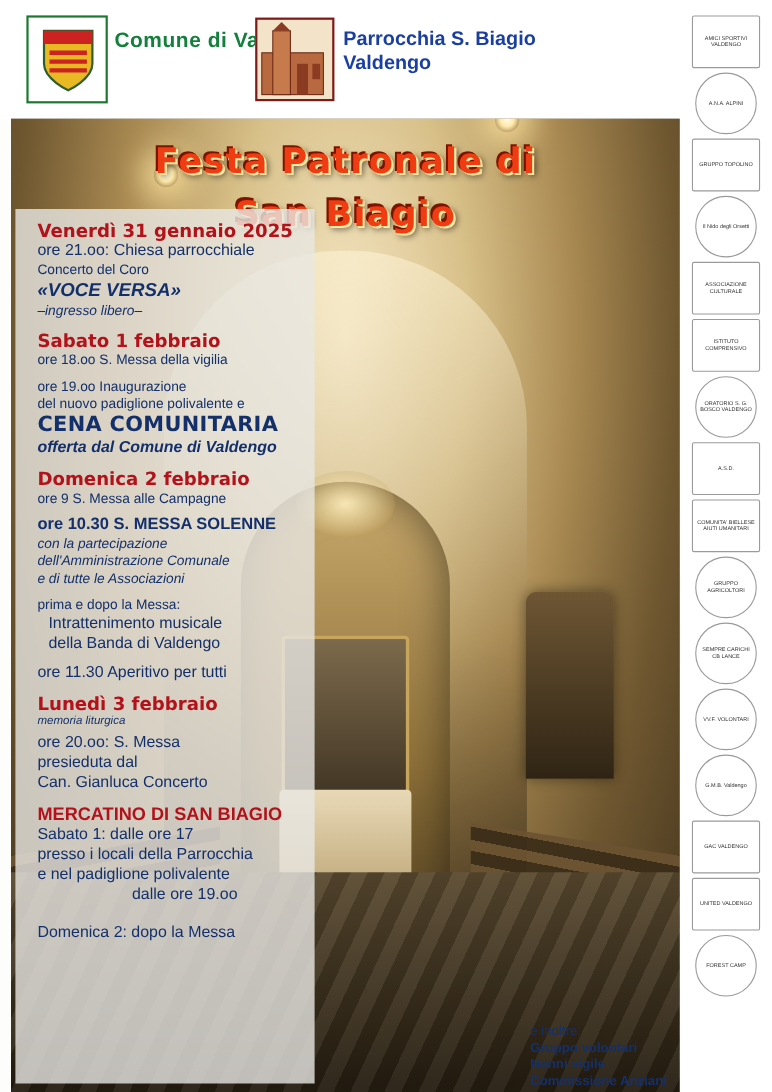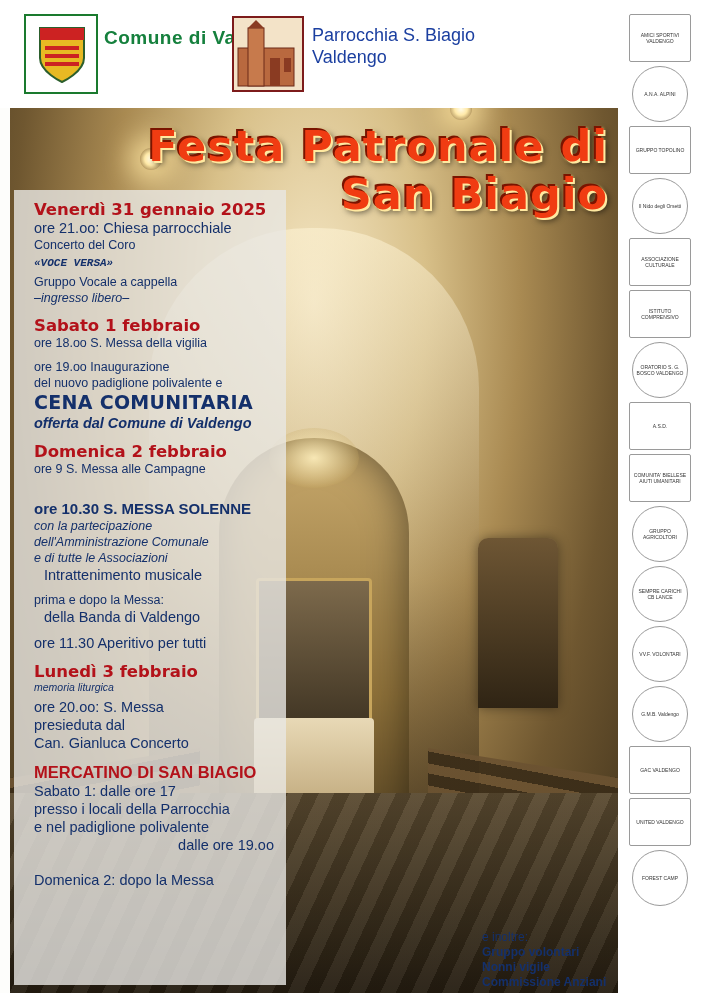--- a/index.html
+++ b/index.html
@@ -32,21 +32,21 @@
     position:absolute;left:104px;top:26px;width:200px;
     color:#15803d;font-weight:bold;font-size:19px;line-height:23px;
     letter-spacing:.5px;
   }
   .church-box{
     position:absolute;left:232px;top:16px;width:72px;height:76px;
     border:2px solid #7d1b1b;background:#f3e3c8;box-sizing:border-box;
   }
   .parr-label{
     position:absolute;left:312px;top:24px;width:190px;
-    color:#1b3fa0;font-weight:normal;font-size:18px;line-height:22px;
+    color:#1b3fa0;font-weight:bold;font-size:18px;line-height:22px;
   }
   .collab{
     position:absolute;left:470px;top:30px;width:152px;text-align:center;
     color:#1b3fa0;font-weight:bold;font-size:17px;line-height:21px;
   }
 
   
   .sponsors{
     position:absolute;left:618px;top:0;width:84px;height:993px;
     background:#ffffff;
@@ -126,23 +126,23 @@
   }
   .lamp{
     position:absolute;width:22px;height:22px;border-radius:50%;
     background:radial-gradient(circle,#fffbe8,#ffe9a8 40%,rgba(255,220,130,0) 72%);
     box-shadow:0 0 26px 12px rgba(255,230,160,.75);
   }
 
   
   .title{
     position:absolute;left:20px;top:122px;width:588px;
-    text-align:right;
+    text-align:center;
     font-family:"DejaVu Sans", sans-serif;
-    font-weight:bold;font-size:43px;line-height:48px;
+    font-weight:bold;font-size:32px;line-height:48px;
     color:#f03c12;
     text-shadow:
       2px 2px 0 #ffe9a0, -2px -2px 0 #7a1400,
       0 0 3px #ffd36b, 3px 3px 6px rgba(0,0,0,.6);
     letter-spacing:1px;
   }
   .title .l2{display:block;}
 
   
   .panel{
@@ -163,21 +163,21 @@
     font-family:"DejaVu Sans", sans-serif;
     font-weight:bold;font-size:19px;line-height:23px;color:#14306b;
     letter-spacing:.3px;
   }
   .ln.solenne{font-weight:bold;font-size:15px;line-height:19px;}
   .ln.small{font-size:10.5px;line-height:13px;font-style:italic;}
   .mkt-title{
     color:#b3121a;font-weight:bold;font-size:16.5px;line-height:20px;
     font-family:Liberation Sans, sans-serif;margin-top:4px;
   }
-  .ln.indent{padding-left:86px;text-align:right;}
+  .ln.indent{padding-left:86px;}
   .ln.indent2{padding-left:10px;}
 
   
   .footer-note{
     position:absolute;left:482px;top:908px;width:136px;
     color:#14306b;font-size:12px;line-height:15px;font-weight:bold;
   }
   .footer-note .lead{font-weight:normal;font-style:normal;margin-top:22px;}
 </style>
 </head>
@@ -227,43 +227,42 @@
     <span>Festa Patronale di</span>
     <span class="l2">San Biagio</span>
   </div>
 
   <div class="panel">
 
     <div class="blk">
       <div class="day">Venerdì 31 gennaio 2025</div>
       <div class="ln big">ore 21.oo: Chiesa parrocchiale</div>
       <div class="ln">Concerto del Coro</div>
-      <div class="ln" style="font-family:Liberation Mono, monospace;font-weight:bold;font-size:11px;line-height:21px;font-style:italic;">«VOCE VERSA»</div>
-      <div class="ln">Gruppo Vocale a cappella</div>
+      <div class="ln" style="font-family:Liberation Sans, sans-serif;font-weight:bold;font-size:17px;line-height:21px;font-style:italic;">«VOCE VERSA»</div>
       <div class="ln ital">–ingresso libero–</div>
     </div>
 
     <div class="blk">
       <div class="day">Sabato 1 febbraio</div>
       <div class="ln">ore 18.oo S. Messa della vigilia</div>
       <div class="ln" style="margin-top:8px;">ore 19.oo Inaugurazione</div>
       <div class="ln">del nuovo padiglione polivalente e</div>
       <div class="ln cena">CENA COMUNITARIA</div>
       <div class="ln big ital bold">offerta dal Comune di Valdengo</div>
     </div>
 
     <div class="blk">
       <div class="day">Domenica 2 febbraio</div>
       <div class="ln">ore 9 S. Messa alle Campagne</div>
-      <div class="ln solenne" style="margin-top:22px;">ore 10.30 S. MESSA SOLENNE</div>
+      <div class="ln solenne" style="margin-top:6px;">ore 10.30 S. MESSA SOLENNE</div>
       <div class="ln ital">con la partecipazione</div>
       <div class="ln ital">dell'Amministrazione Comunale</div>
       <div class="ln ital">e di tutte le Associazioni</div>
+      <div class="ln" style="margin-top:8px;">prima e dopo la Messa:</div>
       <div class="ln big indent2">Intrattenimento musicale</div>
-      <div class="ln" style="margin-top:8px;">prima e dopo la Messa:</div>
       <div class="ln big indent2">della Banda di Valdengo</div>
       <div class="ln big" style="margin-top:8px;">ore 11.30 Aperitivo per tutti</div>
     </div>
 
     <div class="blk">
       <div class="day">Lunedì 3 febbraio</div>
       <div class="ln small">memoria liturgica</div>
       <div class="ln big" style="margin-top:4px;">ore 20.oo:  S. Messa</div>
       <div class="ln big">presieduta dal</div>
       <div class="ln big">Can. Gianluca Concerto</div>

